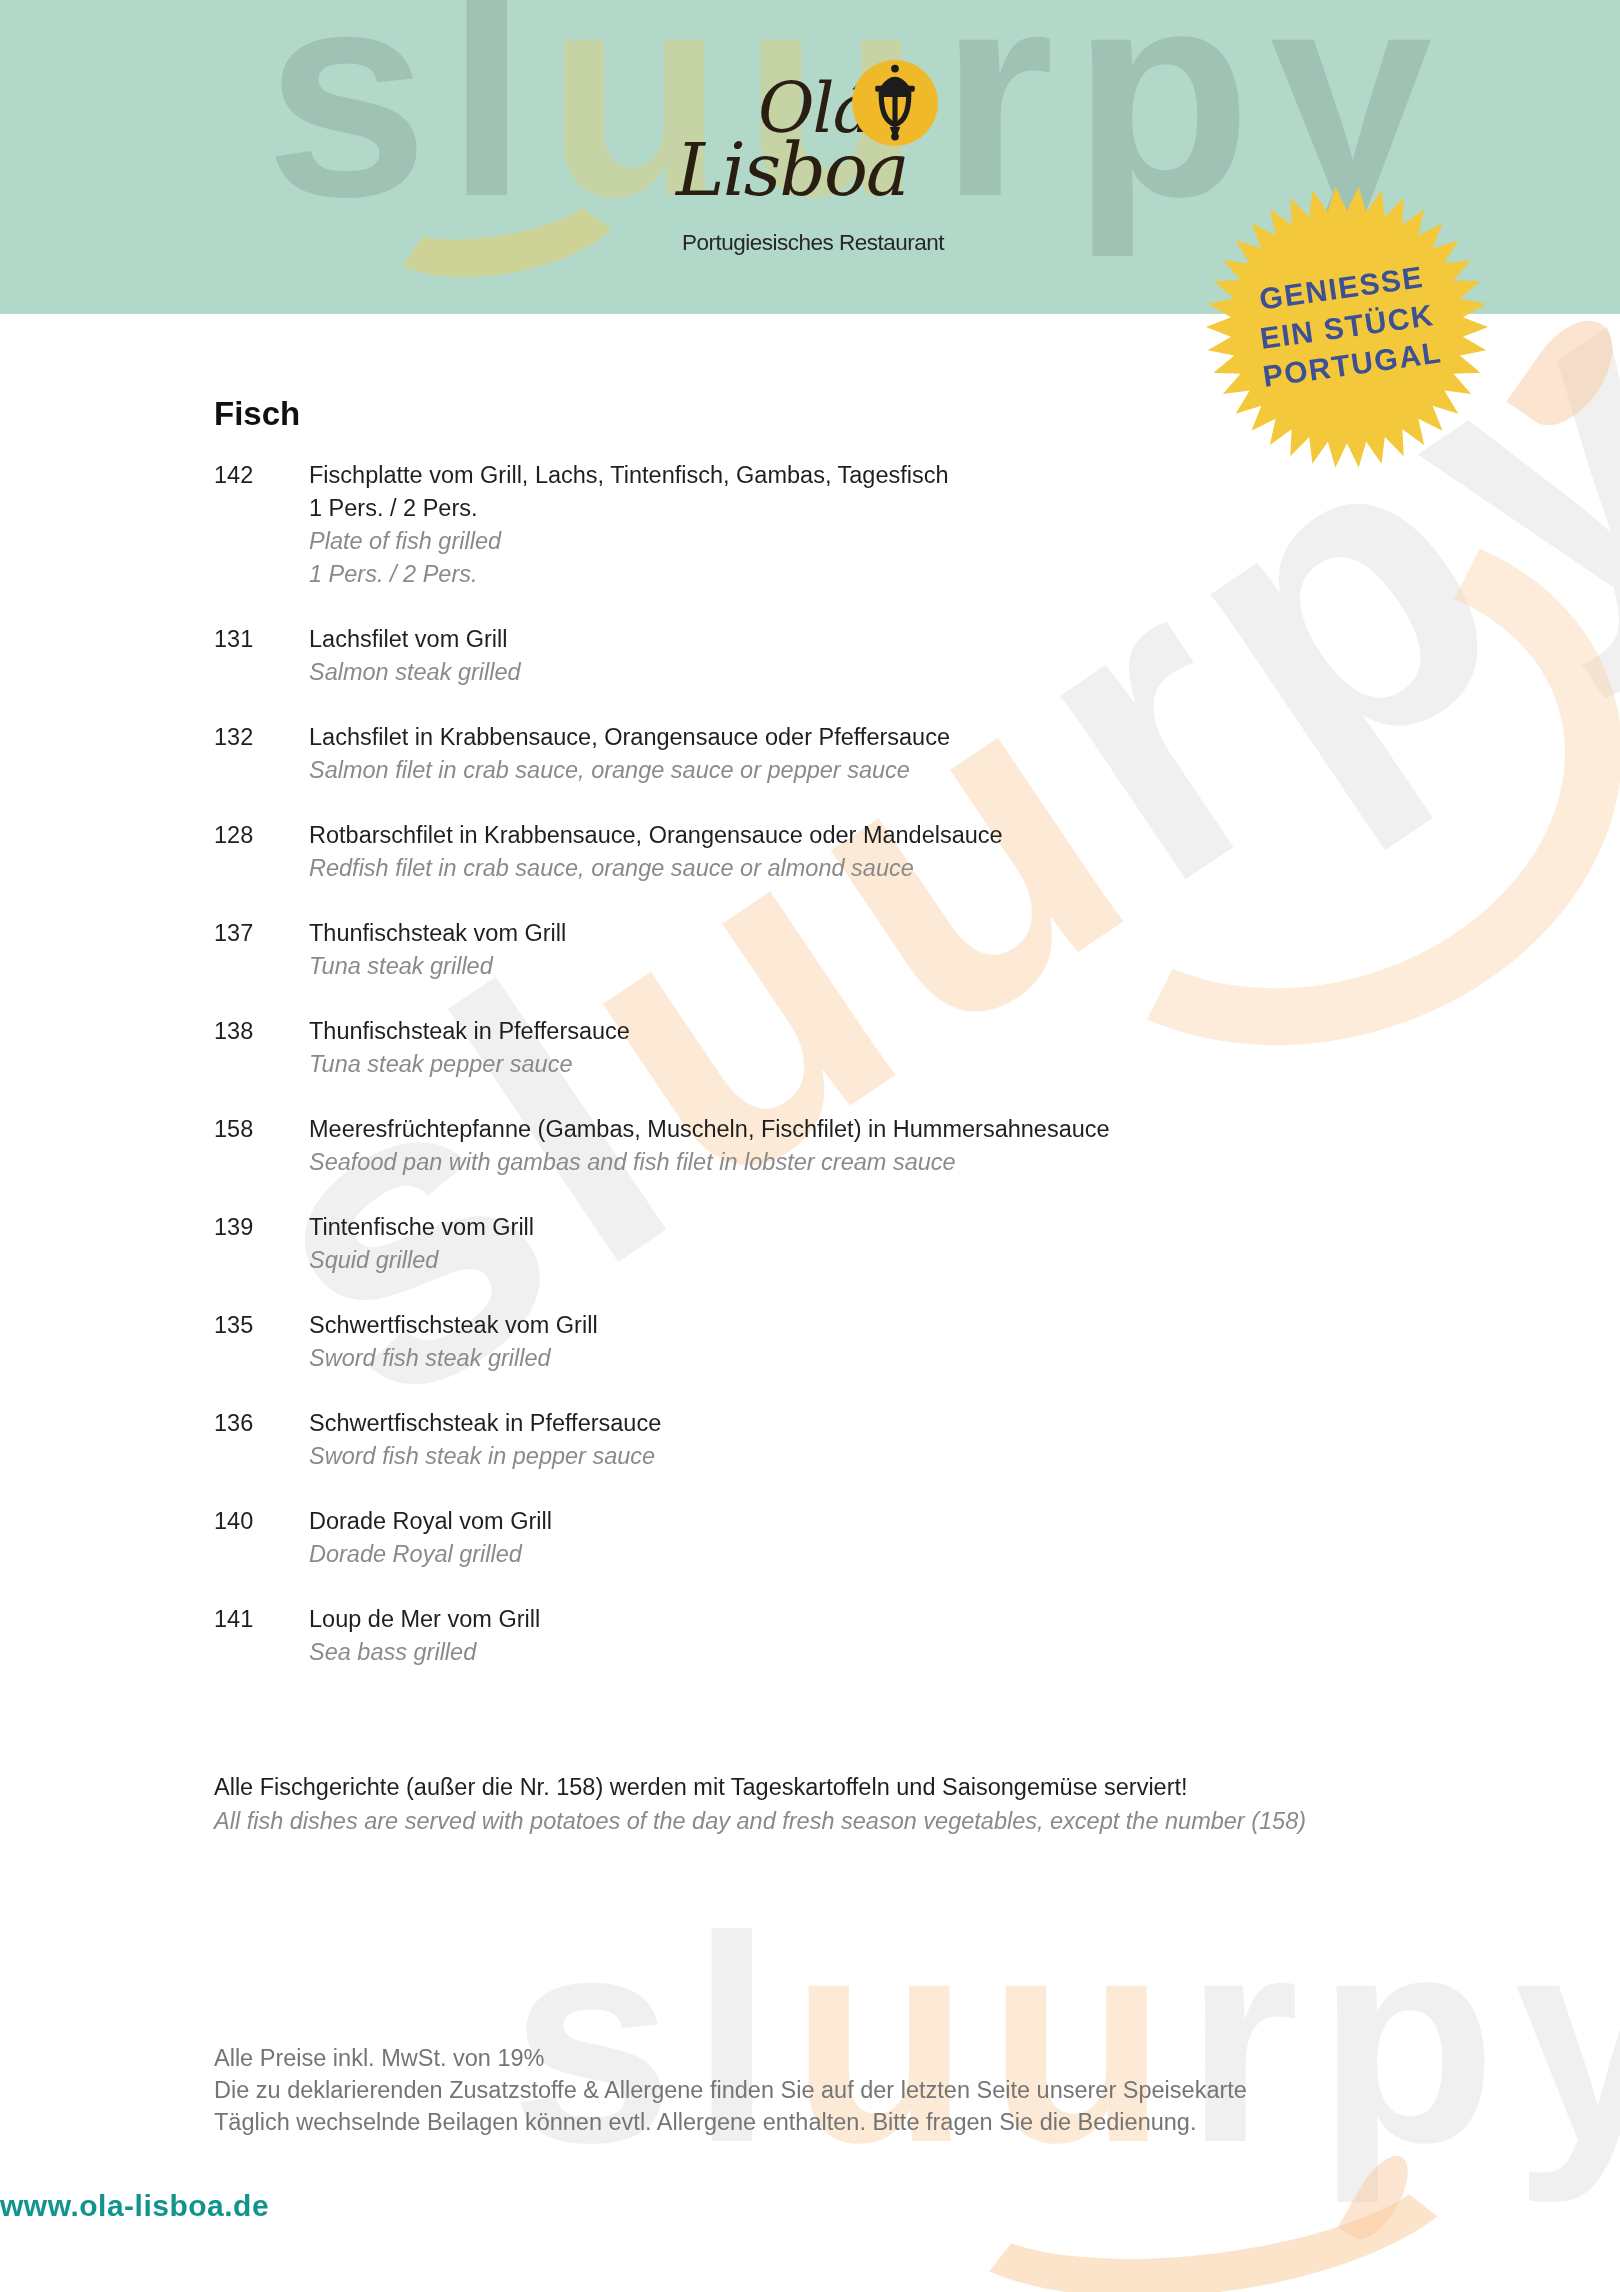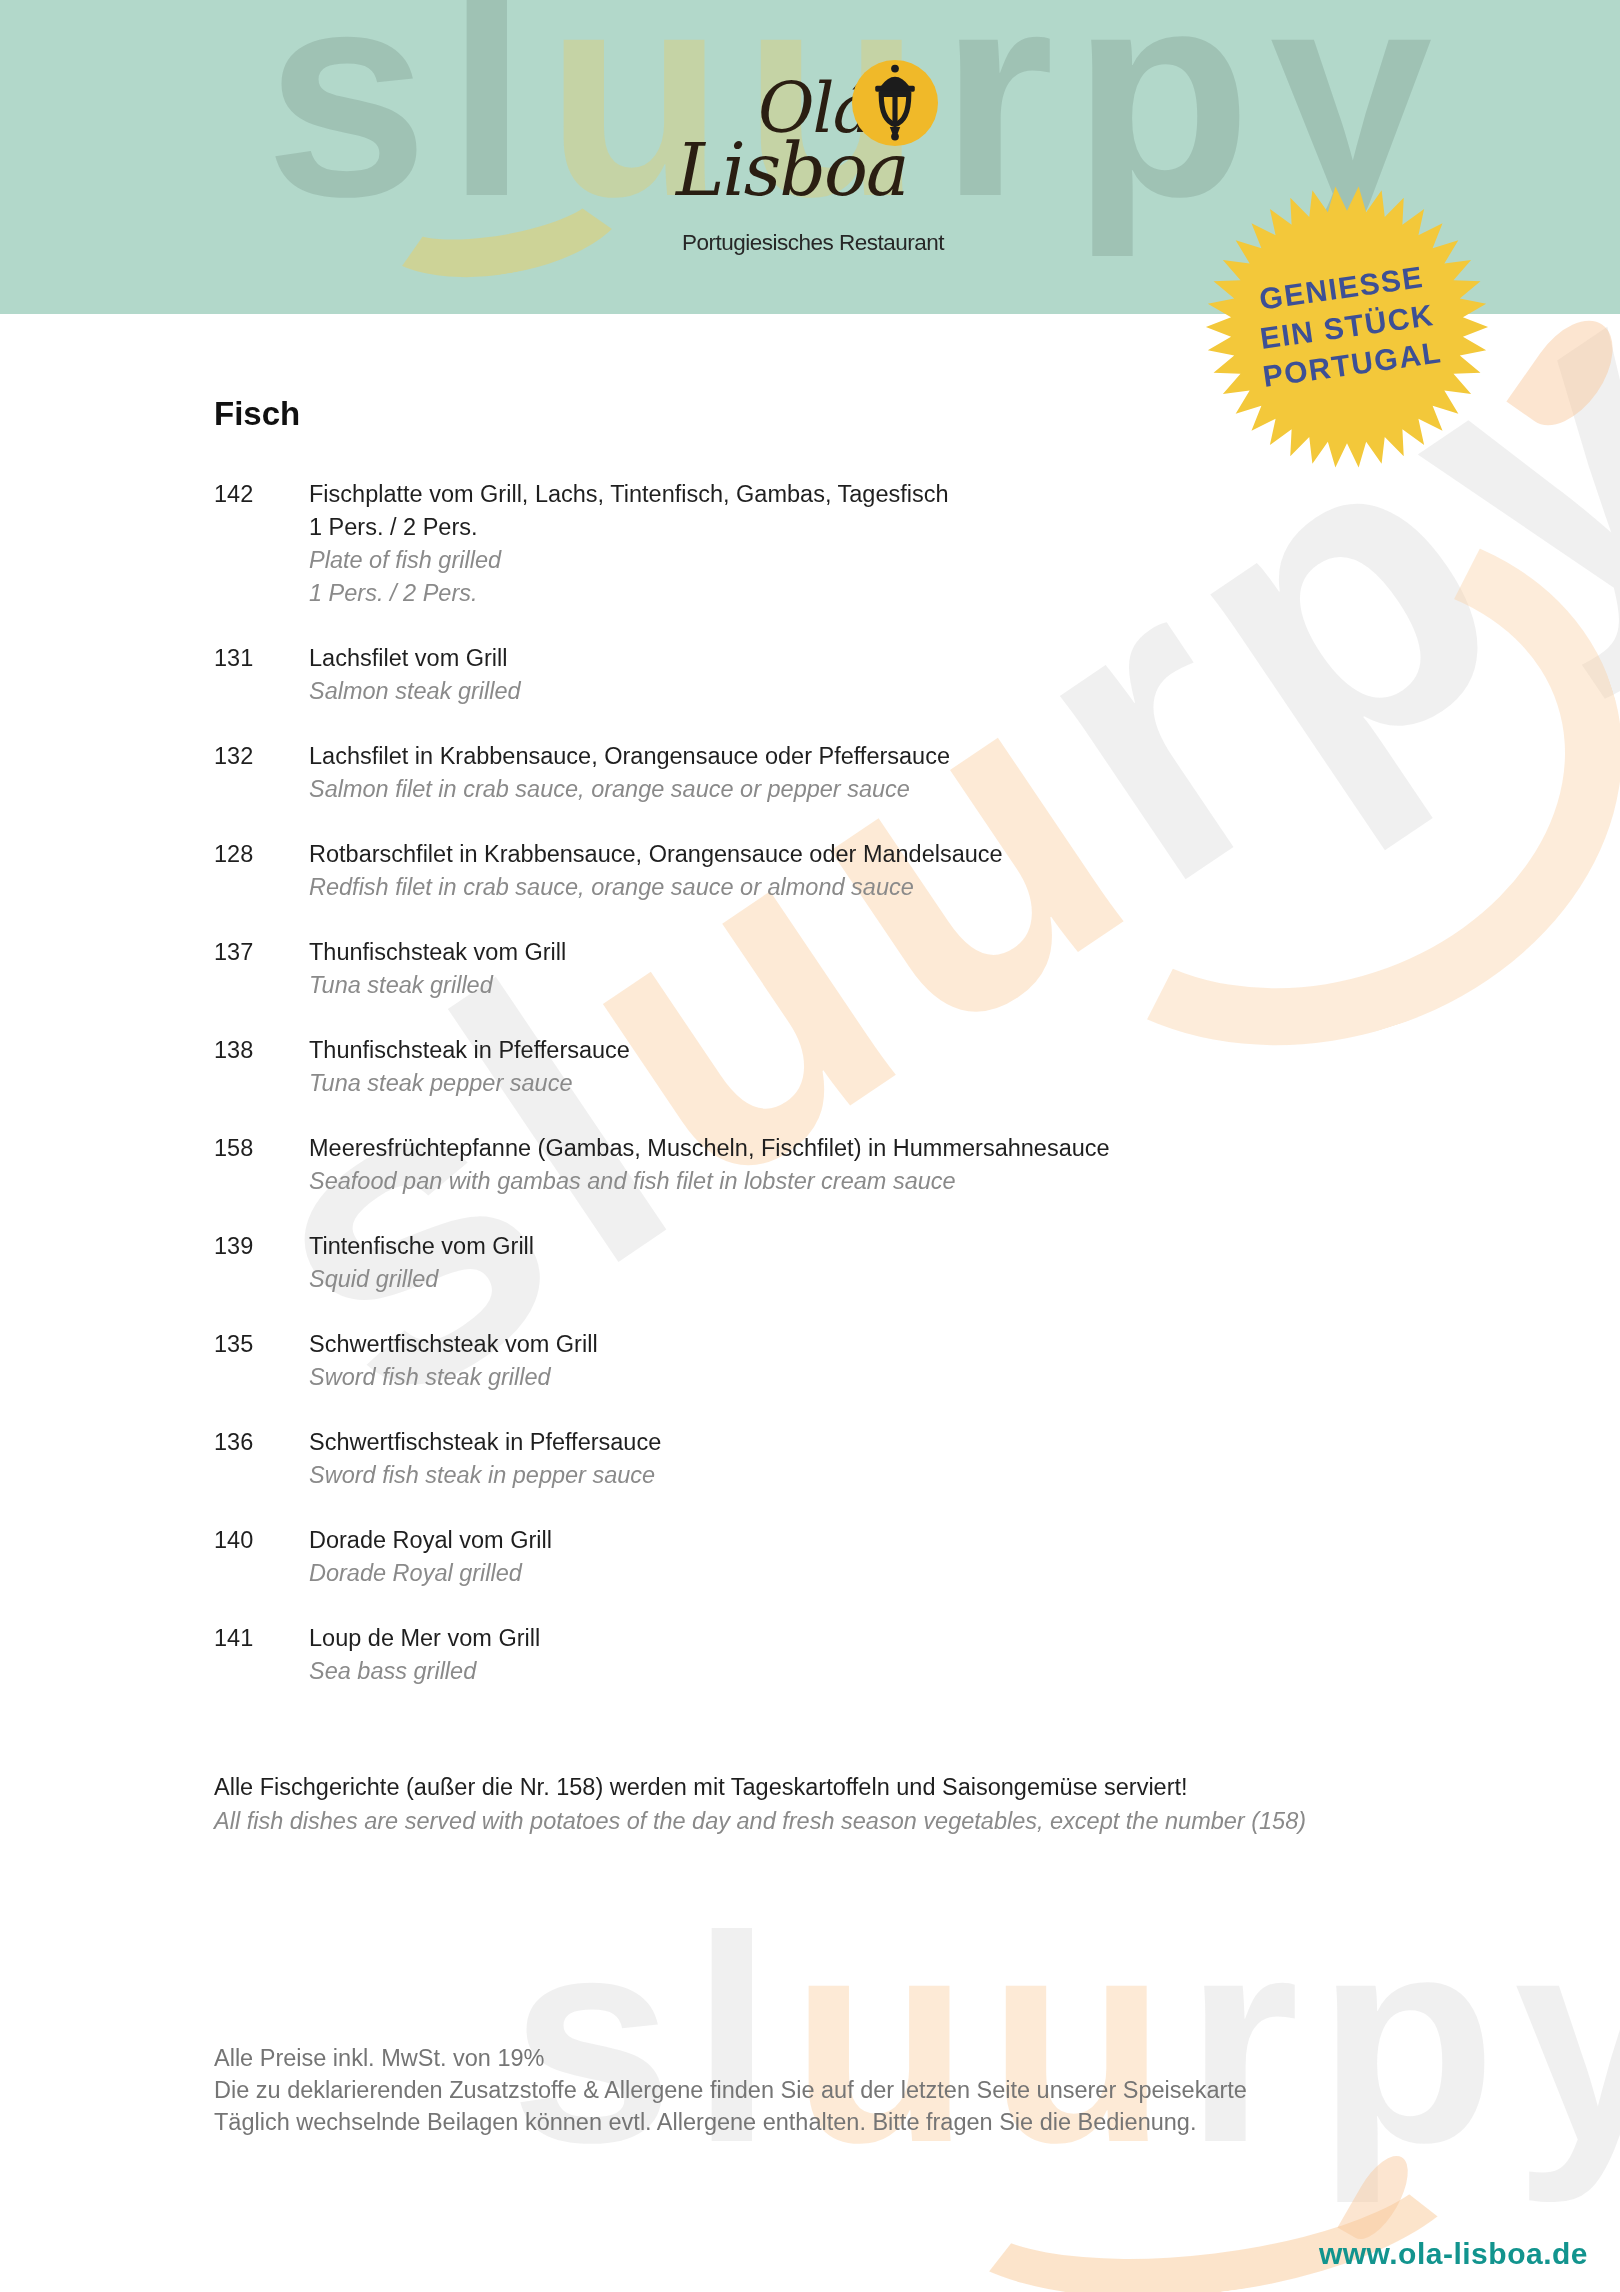--- a/index.html
+++ b/index.html
@@ -112,39 +112,39 @@
     font-weight: bold; font-size: 30px; letter-spacing: 1.5px;
     color: var(--badge-text); line-height: 1.28; text-align: center;
   }
 
   
   .content { position: absolute; inset: 0; z-index: 2; }
   .section-title {
     position: absolute; left: 214px; top: 395px;
     font-size: 33px; font-weight: bold; color: #111111;
   }
-  .menu-list { position: absolute; left: 214px; top: 478px; width: 1294px; }
+  .menu-list { position: absolute; left: 214px; top: 459px; width: 1294px; }
   .menu-item { display: flex; margin-bottom: 32px; }
   .item-no { width: 95px; flex: 0 0 95px; font-size: 23.5px; line-height: 33px; color: var(--text-dark); }
   .item-text { flex: 1; }
   .de-line { font-size: 23.5px; line-height: 33px; color: var(--text-dark); }
   .en-line { font-size: 23.5px; line-height: 33px; color: var(--text-gray-italic); font-style: italic; }
 
   .serving-note { position: absolute; left: 214px; top: 1770px; width: 1304px; }
   .serving-note .de-line { font-size: 23.5px; line-height: 34px; }
   .serving-note .en-line { font-size: 23.5px; line-height: 34px; }
 
   .footer-notes { position: absolute; left: 214px; top: 2042px; width: 1304px; }
   .footer-notes .note-line { font-size: 23.5px; line-height: 32px; color: var(--footer-gray); }
 
   .website {
     position: absolute; left: 0; top: 2189px; width: 1588px;
-    text-align: right; font-size: 30px; font-weight: bold;
+    text-align: left; font-size: 30px; font-weight: bold;
     color: var(--url-teal); letter-spacing: 0.5px;
-    text-decoration: none; cursor: pointer; margin-top: 48px;
+    text-decoration: none; cursor: pointer;
   }
 </style>
 </head>
 <body>
 
 <div class="page">
 
   <div class="band"></div>
 
   <div class="wm-layer">

